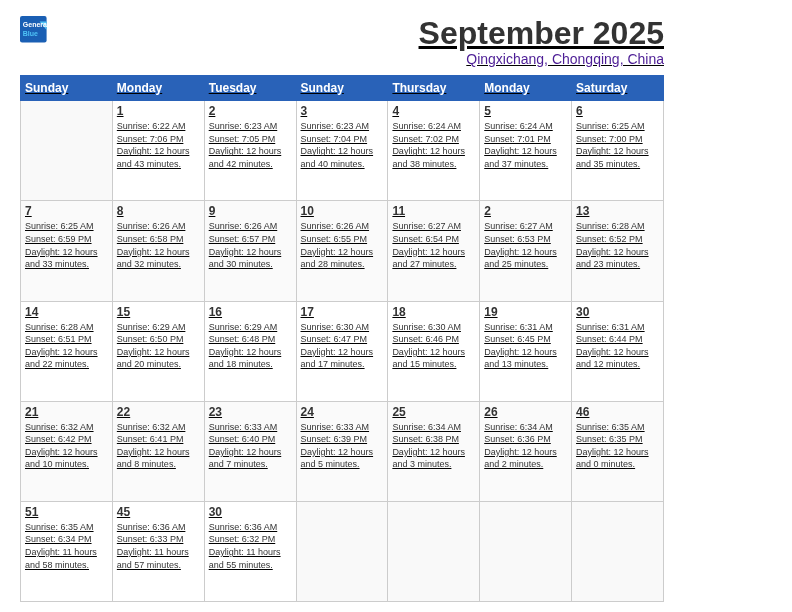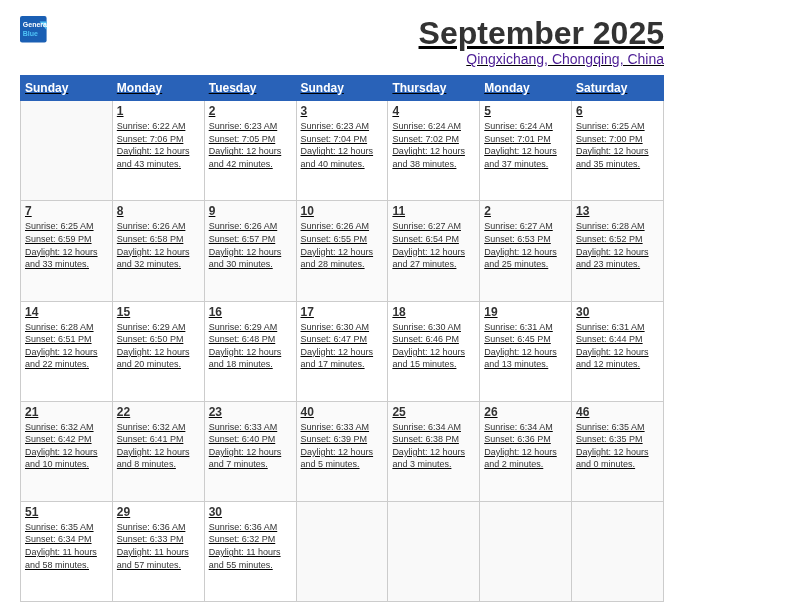--- a/index.html
+++ b/index.html
@@ -283,21 +283,21 @@
 and 8 minutes.</div>
           </td>
           <td>
             <span class="day-num">23</span>
             <div class="day-info" style="white-space: pre-line;">Sunrise: 6:33 AM
 Sunset: 6:40 PM
 Daylight: 12 hours
 and 7 minutes.</div>
           </td>
           <td>
-            <span class="day-num">40</span>
+            <span class="day-num">24</span>
             <div class="day-info" style="white-space: pre-line;">Sunrise: 6:33 AM
 Sunset: 6:39 PM
 Daylight: 12 hours
 and 5 minutes.</div>
           </td>
           <td>
             <span class="day-num">25</span>
             <div class="day-info" style="white-space: pre-line;">Sunrise: 6:34 AM
 Sunset: 6:38 PM
 Daylight: 12 hours
@@ -320,21 +320,21 @@
         </tr>
         <tr>
           <td>
             <span class="day-num">51</span>
             <div class="day-info" style="white-space: pre-line;">Sunrise: 6:35 AM
 Sunset: 6:34 PM
 Daylight: 11 hours
 and 58 minutes.</div>
           </td>
           <td>
-            <span class="day-num">29</span>
+            <span class="day-num">45</span>
             <div class="day-info" style="white-space: pre-line;">Sunrise: 6:36 AM
 Sunset: 6:33 PM
 Daylight: 11 hours
 and 57 minutes.</div>
           </td>
           <td>
             <span class="day-num">30</span>
             <div class="day-info" style="white-space: pre-line;">Sunrise: 6:36 AM
 Sunset: 6:32 PM
 Daylight: 11 hours

